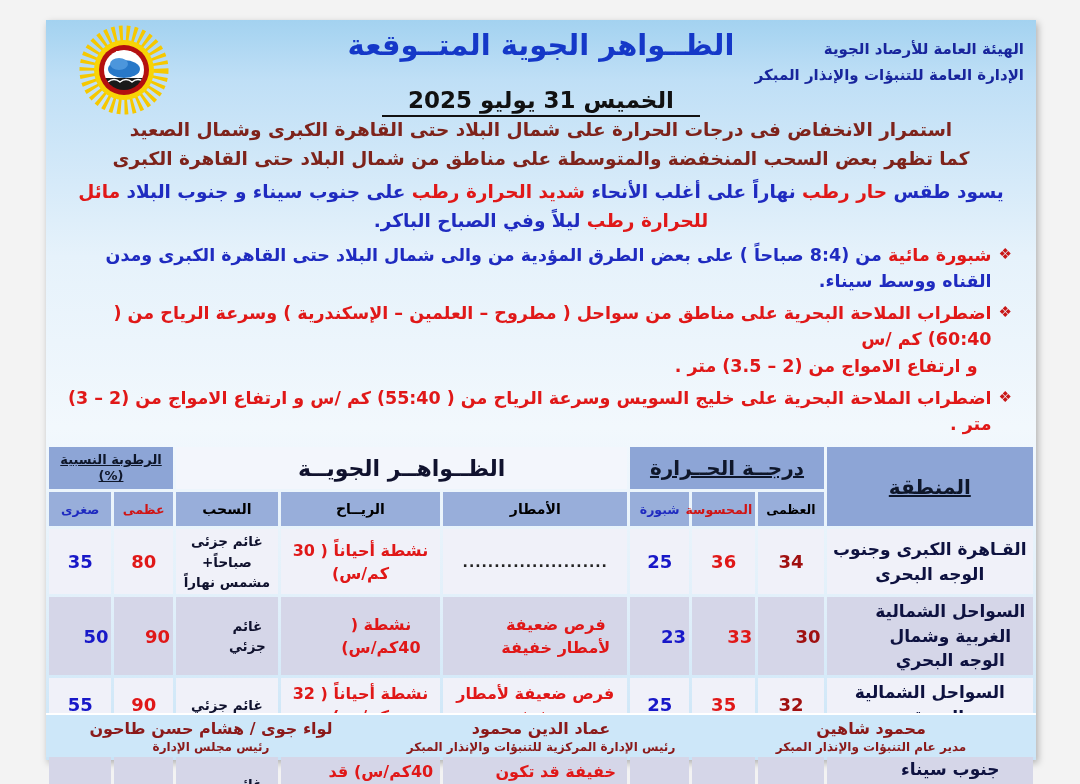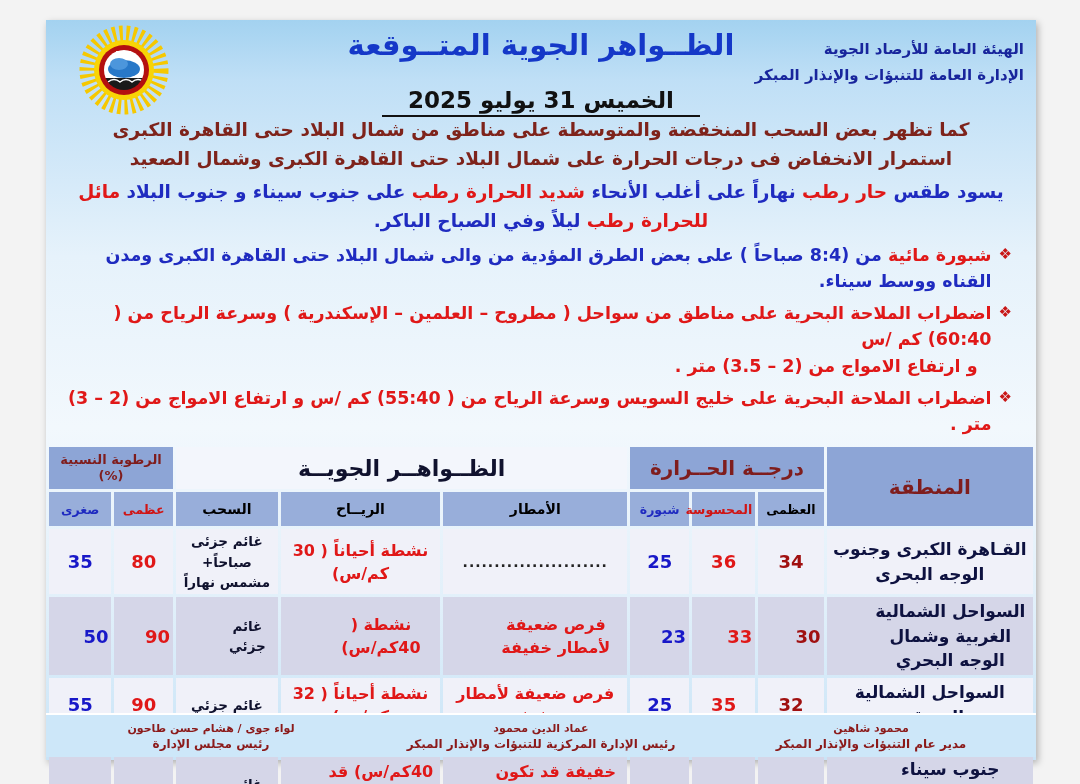--- a/index.html
+++ b/index.html
@@ -28,21 +28,21 @@
   .seg-blue { color:#1f2bc0; }
   .seg-red { color:#e01818; }
   .bullet { display:flex; direction:rtl; gap:7px; align-items:flex-start; margin-top:6px; padding-right:8px; }
   .bullet-icon { color:#c81616; font-size:15px; line-height:1.7; flex:0 0 auto; }
   .bullet-text { font-size:17.5px; line-height:1.5; text-align:right; }
   .line2-block { display:block; padding-right:14px; }
   
   .wx-table { width:100%; margin-top:7px; border-collapse:separate; border-spacing:3px;
               direction:rtl; background:transparent; table-layout:fixed; }
   .wx-table td, .wx-table th { font-weight:bold; text-align:center; vertical-align:middle; padding:2px 3px; }
-  .band { background:#8da5d6; color:#7f1d1d; }
+  .band { background:#8da5d6; color:#0f172a;text-decoration:underline; }
   .band2 { background:#98aeda; }
   .white-cell { background:#f3f6fc; color:#10122e; }
   th.group { font-size:20px; }
   th.group-lg { font-size:22px; }
   th.sub { font-size:14px; }
   th.sub-sm { font-size:12.5px;margin-top:48px; }
   .hum-head { font-size:13px; line-height:1.25; }
   .th-red { color:#d01414; }
   .th-blue { color:#1f2bc0; }
   tr.r-light td { background:#f0f1f9; }
@@ -57,21 +57,21 @@
   td.h-max { color:#e01818; font-size:18px; }
   td.h-min { color:#1818c8; font-size:18px; }
   tr.hr1 { height:42px; } tr.hr2 { height:34px; }
   tr.dr1 { height:54px; } tr.dr2 { height:42px; } tr.dr3 { height:34px; }
   tr.dr4 { height:64px; }
   
   .doc-footer { position:absolute; left:0; right:0; bottom:3px; height:44px;
     background:#cde7f9; border-top:2px solid #ffffff;
     display:flex; direction:rtl; align-items:center; }
   .sig { flex:1; text-align:center; color:#8b1a1a; font-weight:bold; direction:rtl; }
-  .sig .sig-name { font-size:11px; }
+  .sig .sig-name { font-size:16px; }
   .sig .sig-title { font-size:12px; margin-top:2px; }
 </style>
 </head>
 <body>
 
 <div class="canvas">
   <div class="doc">
 
     <div class="doc-header">
       <div class="logo">
@@ -96,22 +96,22 @@
         <div class="main-title">الظــواهر الجوية المتــوقعة</div><br>
         <div class="date-title">الخميس 31 يوليو 2025</div>
       </div>
       <div class="org">
         <div>الهيئة العامة للأرصاد الجوية</div>
         <div>الإدارة العامة للتنبؤات والإنذار المبكر</div>
       </div>
     </div>
 
     <div class="summary">
+      <div class="s-line maroon center">استمرار الانخفاض  فى درجات الحرارة على شمال البلاد حتى القاهرة الكبرى وشمال الصعيد</div>
       <div class="s-line maroon center">كما تظهر بعض السحب المنخفضة والمتوسطة على مناطق من شمال البلاد حتى القاهرة الكبرى</div>
-      <div class="s-line maroon center">استمرار الانخفاض  فى درجات الحرارة على شمال البلاد حتى القاهرة الكبرى وشمال الصعيد</div>
       <div class="s-line right" style="margin-top:5px;">
         <span class="seg-blue">يسود طقس </span><span class="seg-red">حار رطب </span><span class="seg-blue">نهاراً على أغلب الأنحاء </span><span class="seg-red">شديد الحرارة رطب </span><span class="seg-blue">على جنوب سيناء و جنوب البلاد </span><span class="seg-red">مائل للحرارة رطب </span><span class="seg-blue">ليلاً وفي الصباح الباكر.</span>
       </div>
 
       <div class="bullet">
         <span class="bullet-icon">❖</span>
         <span class="bullet-text">
           <span class="seg-red">شبورة مائية </span><span class="seg-blue">من (8:4 صباحاً ) على  بعض الطرق المؤدية من  والى شمال البلاد حتى القاهرة الكبرى  ومدن القناه  ووسط سيناء.</span>
         </span>
       </div>

